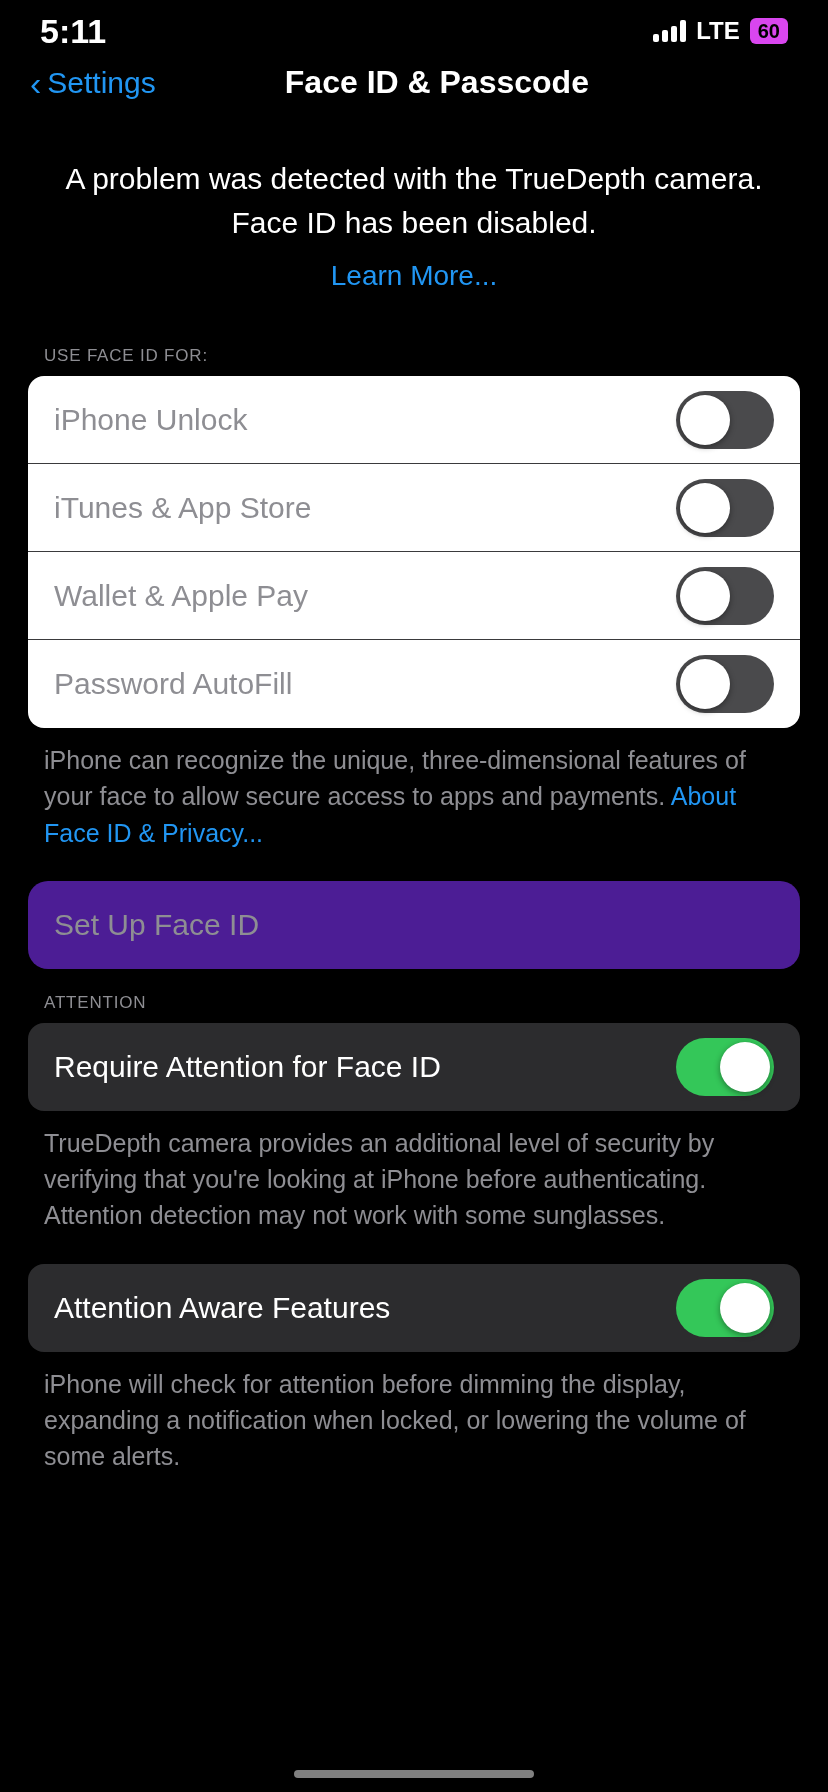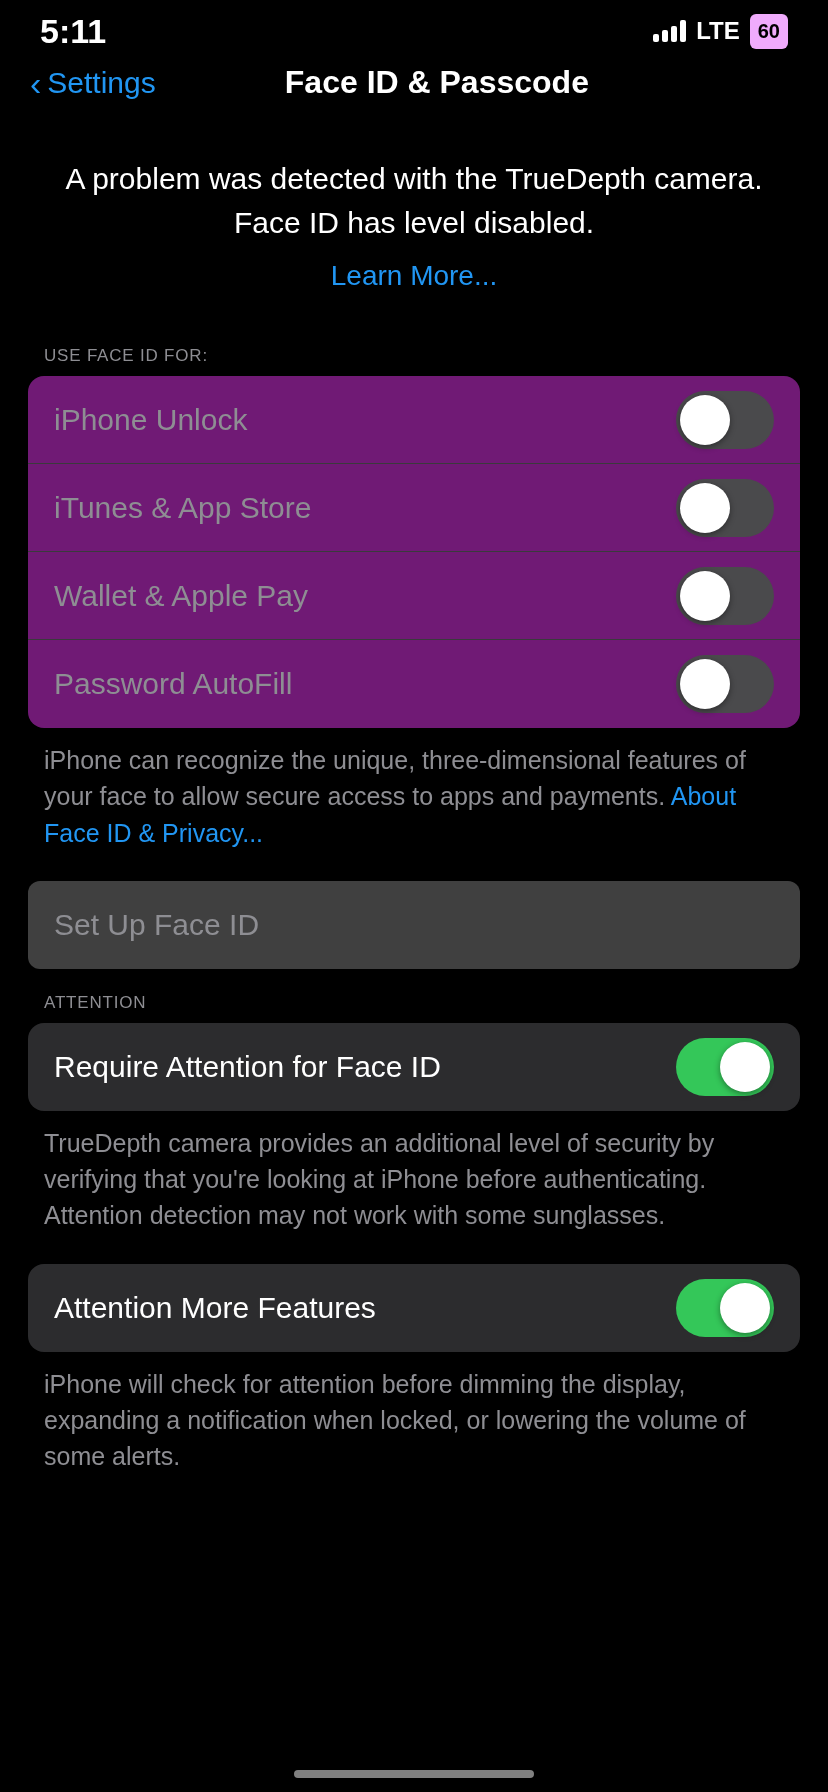--- a/index.html
+++ b/index.html
@@ -50,24 +50,24 @@
 
     .lte-label {
       font-size: 24px;
       font-weight: 600;
       color: #fff;
     }
 
     .battery-container {
       display: flex;
       align-items: center;
-      background: #f0abfc;
+      background: #d946ef;
       border-radius: 6px;
       padding: 3px 8px;
-      height: 35px;
+      height: 26px;
     }
 
     .battery-text {
       font-size: 20px;
       font-weight: 600;
       color: #000;
     }
 
     
     .nav-bar {
@@ -127,21 +127,21 @@
     .section-label {
       font-size: 17px;
       color: #8e8e93;
       text-transform: uppercase;
       letter-spacing: 0.8px;
       padding: 24px 44px 10px 44px;
     }
 
     
     .settings-group {
-      background: #701a75;
+      background: #ffffff;
       border-radius: 16px;
       margin: 0 28px;
       overflow: hidden;
     }
 
     .settings-row {
       display: flex;
       align-items: center;
       justify-content: space-between;
       padding: 0 26px;
@@ -206,22 +206,22 @@
       line-height: 1.45;
       padding: 14px 44px 30px 44px;
     }
 
     .footer-text .link {
       color: #2196F3;
     }
 
     
     .setup-button-group {
-      background: #404040;
-      border-radius: 12px;
+      background: #4c1d95;
+      border-radius: 20px;
       margin: 0 28px;
     }
 
     .setup-button-row {
       display: flex;
       align-items: center;
       padding: 0 26px;
       min-height: 88px;
     }
 
@@ -270,21 +270,21 @@
 
 <div class="nav-bar">
   <div class="nav-back">
     <span class="nav-back-chevron">‹</span>
     <span class="nav-back-label">Settings</span>
   </div>
   <div class="nav-title">Face ID &amp; Passcode</div>
 </div>
 
 <div class="warning-section">
-  <p class="warning-text">A problem was detected with the TrueDepth camera. Face ID has level disabled.</p>
+  <p class="warning-text">A problem was detected with the TrueDepth camera. Face ID has been disabled.</p>
   <span class="learn-more-link">Learn More...</span>
 </div>
 
 <div class="section-label">USE FACE ID FOR:</div>
 
 <div class="settings-group">
 
   <div class="settings-row">
     <span class="settings-row-label">iPhone Unlock</span>
     <div class="toggle off">
@@ -336,21 +336,21 @@
     </div>
   </div>
 </div>
 
 <div class="footer-text">
   <span>TrueDepth camera provides an additional level of security by verifying that you're looking at iPhone before authenticating. Attention detection may not work with some sunglasses.</span>
 </div>
 
 <div class="single-row-group">
   <div class="settings-row" style="border-bottom:none;">
-    <span class="settings-row-label white">Attention More Features</span>
+    <span class="settings-row-label white">Attention Aware Features</span>
     <div class="toggle on">
       <div class="toggle-knob"></div>
     </div>
   </div>
 </div>
 
 <div class="footer-text">
   <span>iPhone will check for attention before dimming the display, expanding a notification when locked, or lowering the volume of some alerts.</span>
 </div>
 

